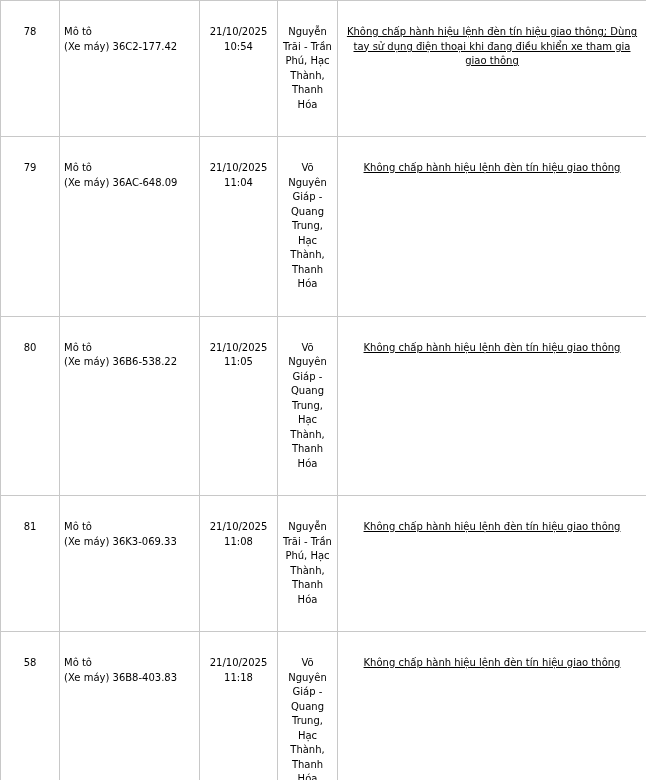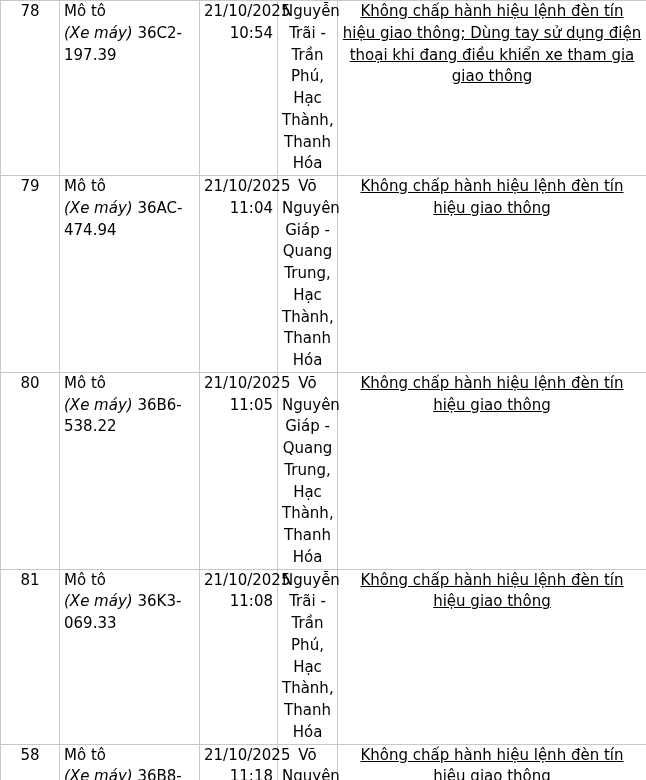--- a/index.html
+++ b/index.html
@@ -15,22 +15,22 @@
     overflow: hidden;
   }
   table.violations {
     border-collapse: collapse;
     width: 646px;
     table-layout: fixed;
   }
   table.violations td {
     border: 1px solid #c8c8c8;
     vertical-align: top;
-    padding: 0 4px;
-    font-size: 15px;
+    padding: 24px 4px;
+    font-size: 10px;
     line-height: 1.45;
   }
   
   col.c-stt      { width: 59px; }
   col.c-vehicle  { width: 140px; }
   col.c-time     { width: 78px; }
   col.c-place    { width: 60px; }
   col.c-behavior { width: 309px; }
 
   td.stt {
@@ -38,24 +38,23 @@
   }
   td.vehicle {
   }
   td.vehicle .vtype {
     display: block;
   }
   td.vehicle .plate-line {
     display: block;
   }
   td.vehicle .paren {
-    font-style: italic;
   }
   td.time {
-    text-align: right;
+    text-align: center;
   }
   td.time .d {
     display: block;
   }
   td.time .t {
     display: block;
   }
   td.place {
     text-align: center;
     padding-left: 2px;
@@ -78,34 +77,34 @@
     <col class="c-vehicle">
     <col class="c-time">
     <col class="c-place">
     <col class="c-behavior">
   </colgroup>
   <tbody>
     <tr style="height:133px">
       <td class="stt"><span>78</span></td>
       <td class="vehicle">
         <span class="vtype">Mô tô</span>
-        <span class="plate-line"><span class="paren">(Xe máy)</span> <span>36C2-197.39</span></span>
+        <span class="plate-line"><span class="paren">(Xe máy)</span> <span>36C2-177.42</span></span>
       </td>
       <td class="time">
         <span class="d">21/10/2025</span>
         <span class="t">10:54</span>
       </td>
       <td class="place">Nguyễn Trãi - Trần Phú, Hạc Thành, Thanh Hóa</td>
       <td class="behavior">Không chấp hành hiệu lệnh đèn tín hiệu giao thông; Dùng tay sử dụng điện thoại khi đang điều khiển xe tham gia giao thông</td>
     </tr>
     <tr style="height:173px">
       <td class="stt"><span>79</span></td>
       <td class="vehicle">
         <span class="vtype">Mô tô</span>
-        <span class="plate-line"><span class="paren">(Xe máy)</span> <span>36AC-474.94</span></span>
+        <span class="plate-line"><span class="paren">(Xe máy)</span> <span>36AC-648.09</span></span>
       </td>
       <td class="time">
         <span class="d">21/10/2025</span>
         <span class="t">11:04</span>
       </td>
       <td class="place">Võ Nguyên Giáp - Quang Trung, Hạc Thành, Thanh Hóa</td>
       <td class="behavior">Không chấp hành hiệu lệnh đèn tín hiệu giao thông</td>
     </tr>
     <tr style="height:173px">
       <td class="stt"><span>80</span></td>

